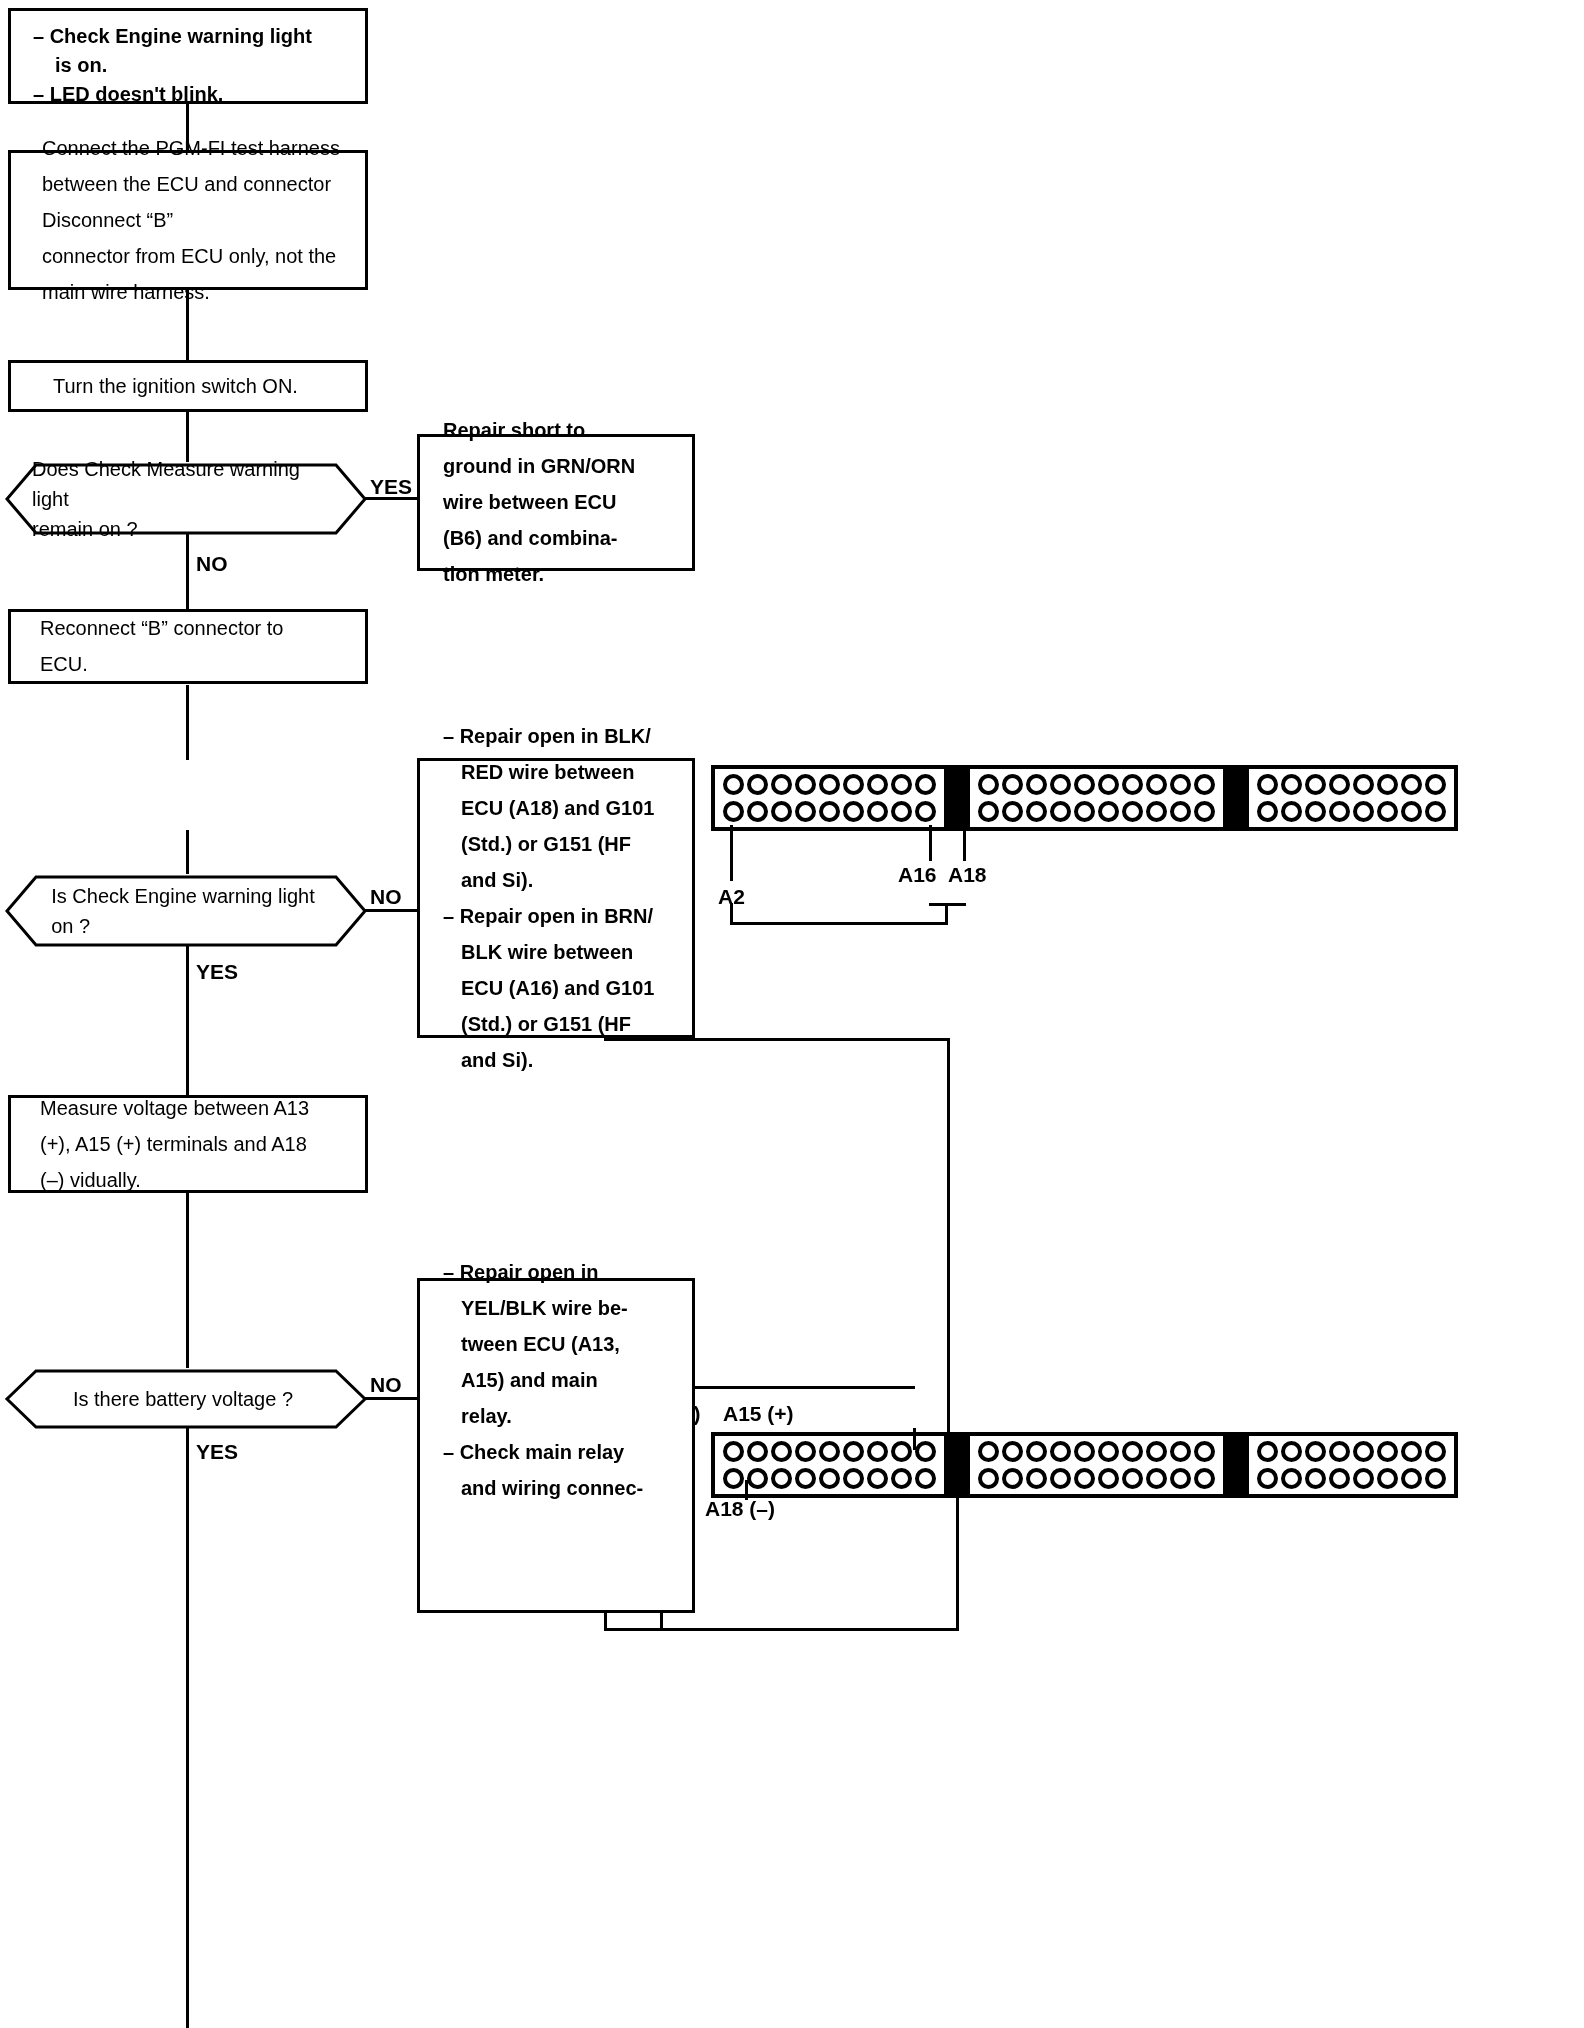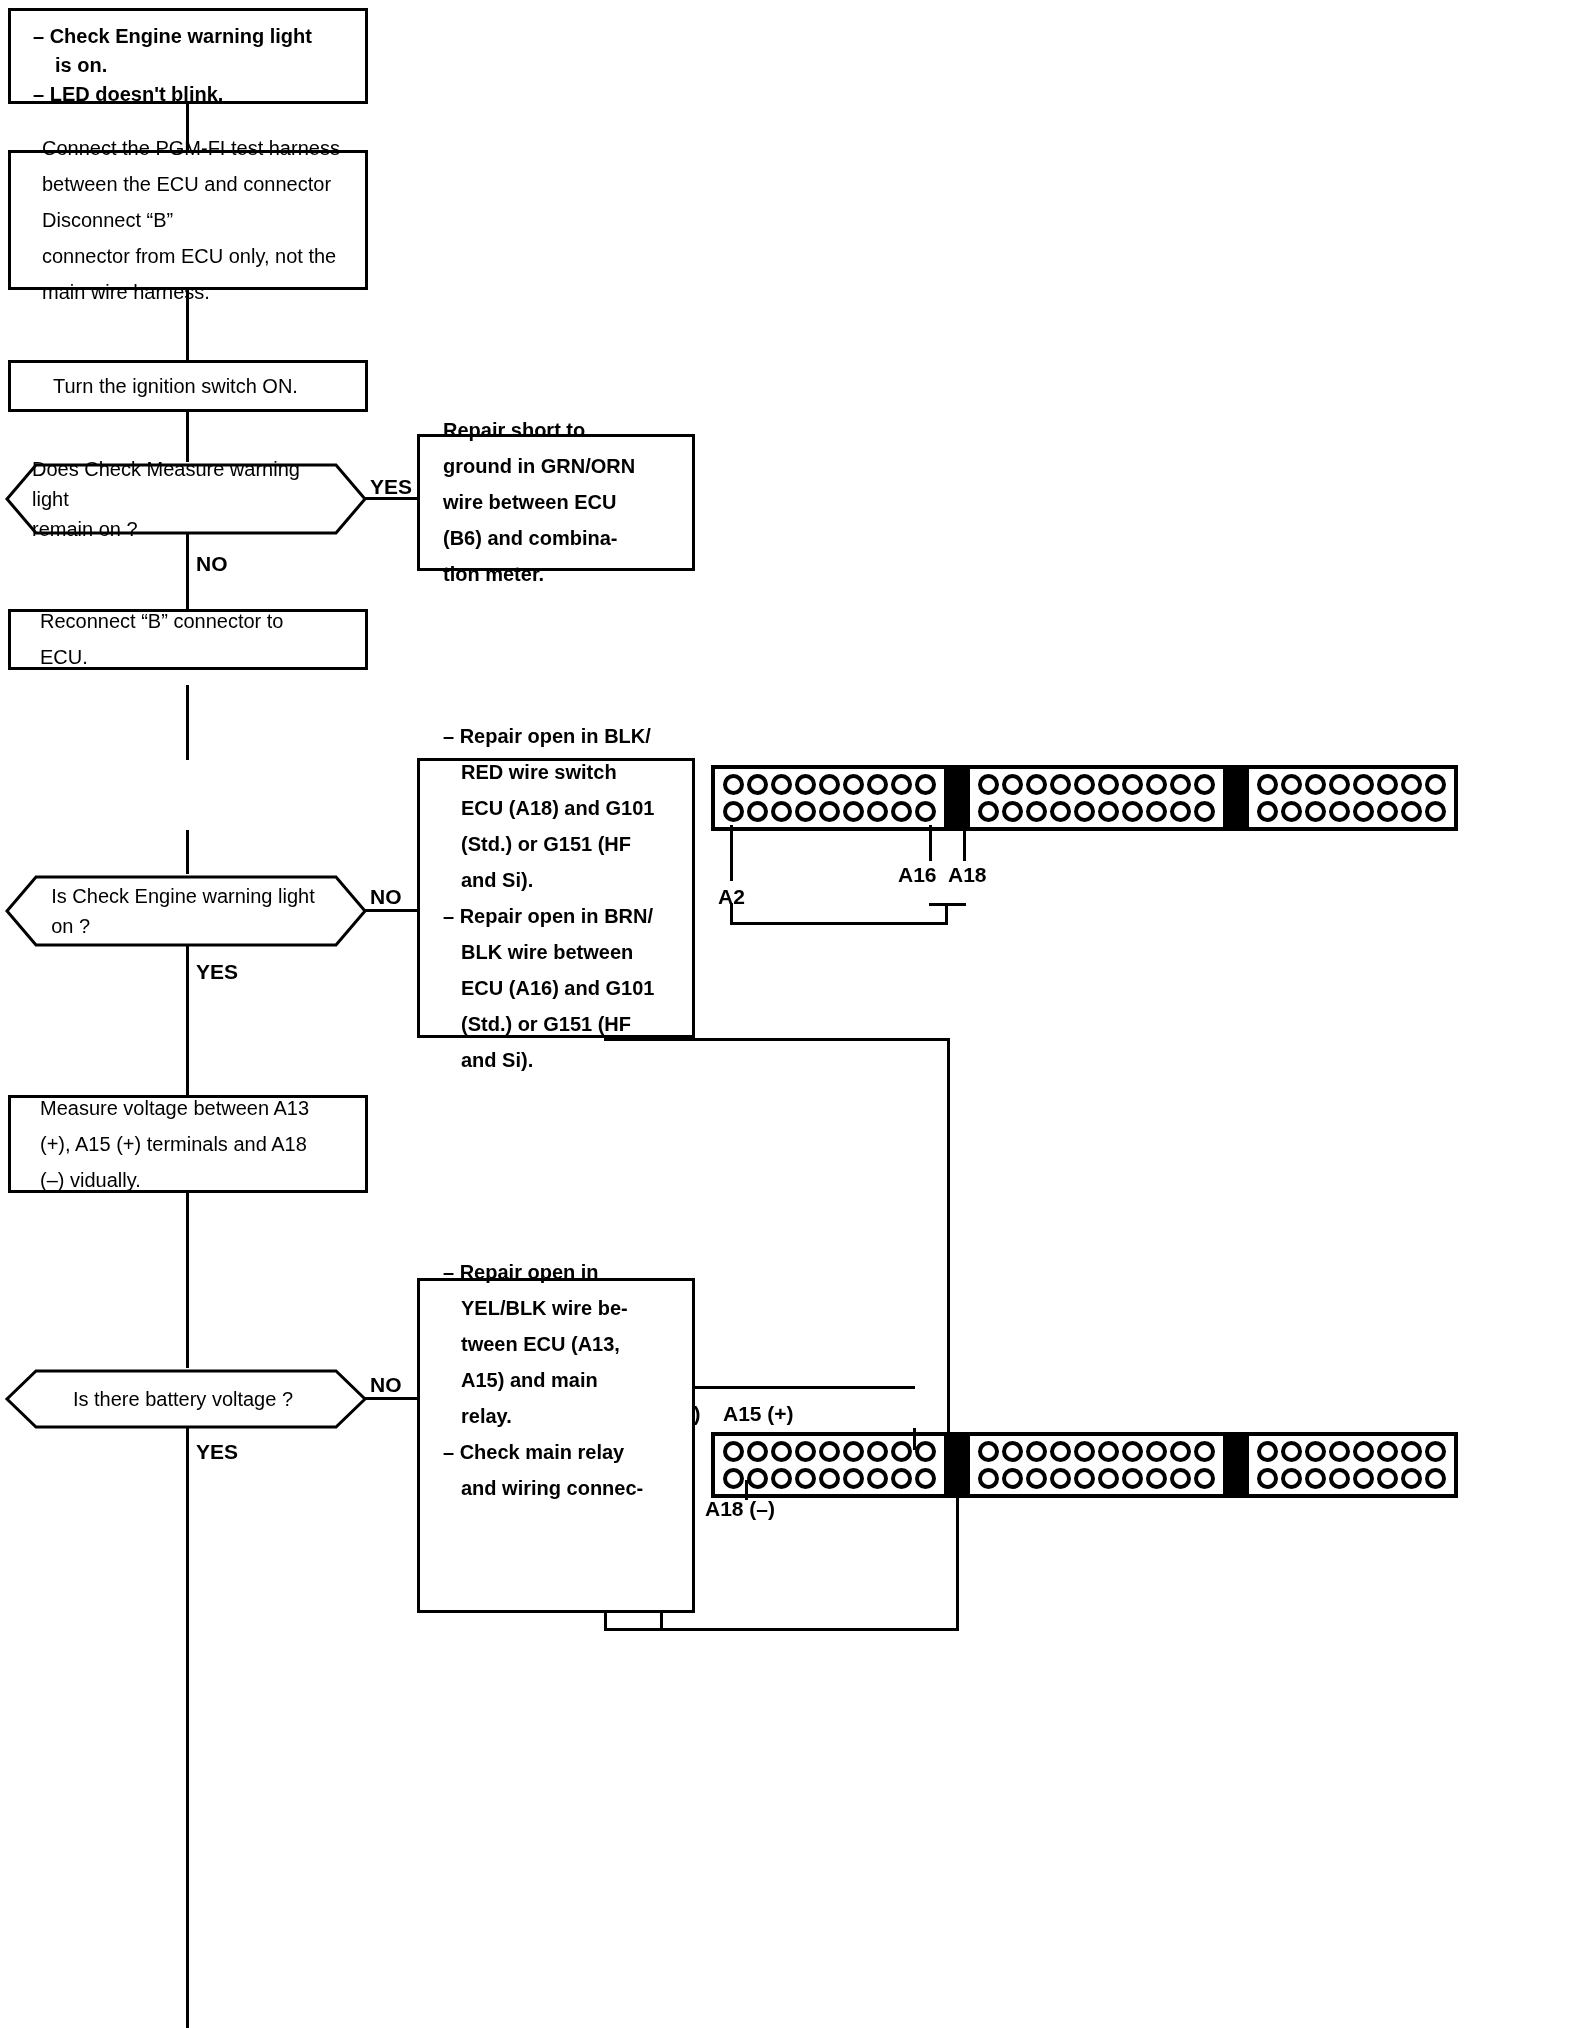--- a/index.html
+++ b/index.html
@@ -153,21 +153,21 @@
   <div class="box bold just" style="left:417px;top:434px;width:278px;height:137px;">
     <div class="inner" style="padding:0 16px;">
       <p>Repair short to</p>
       <p>ground in GRN/ORN</p>
       <p>wire between ECU</p>
       <p>(B6) and combina-</p>
       <p class="lastline">tion meter.</p>
     </div>
   </div>
 
-  <div class="box just" style="left:8px;top:609px;width:360px;height:61px;">
+  <div class="box just" style="left:8px;top:609px;width:360px;height:75px;">
     <div class="inner" style="padding:0 22px;">
       <p>Reconnect “B” connector to</p>
       <p class="lastline">ECU.</p>
     </div>
   </div>
 
   <div class="line vline" style="left:186px;top:685px;height:75px;"></div>
 
 
   <div class="line vline" style="left:186px;top:830px;height:44px;"></div>
@@ -186,21 +186,21 @@
 
   <div class="line hline" style="left:365px;top:909px;width:55px;"></div>
   <div class="label" style="left:370px;top:885px;">NO</div>
 
   <div class="line vline" style="left:186px;top:945px;height:150px;"></div>
   <div class="label" style="left:196px;top:960px;">YES</div>
 
   <div class="box bold just" style="left:417px;top:758px;width:278px;height:280px;">
     <div class="inner" style="padding:0 16px;">
       <p style="padding-left:18px;text-indent:-18px;">– Repair open in BLK/</p>
-      <p style="padding-left:18px;">RED wire switch</p>
+      <p style="padding-left:18px;">RED wire between</p>
       <p style="padding-left:18px;">ECU (A18) and G101</p>
       <p style="padding-left:18px;">(Std.) or G151 (HF</p>
       <p class="lastline" style="padding-left:18px;">and Si).</p>
       <p style="padding-left:18px;text-indent:-18px;">– Repair open in BRN/</p>
       <p style="padding-left:18px;">BLK wire between</p>
       <p style="padding-left:18px;">ECU (A16) and G101</p>
       <p style="padding-left:18px;">(Std.) or G151 (HF</p>
       <p class="lastline" style="padding-left:18px;">and Si).</p>
     </div>
   </div>

